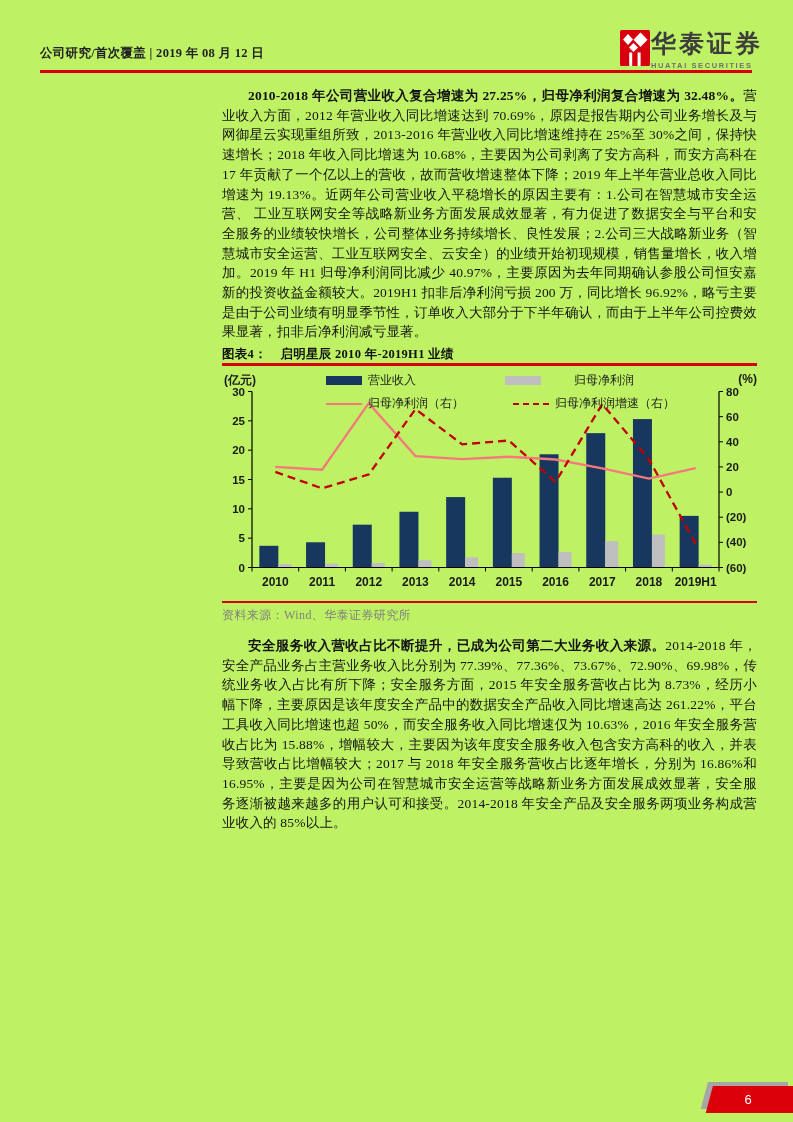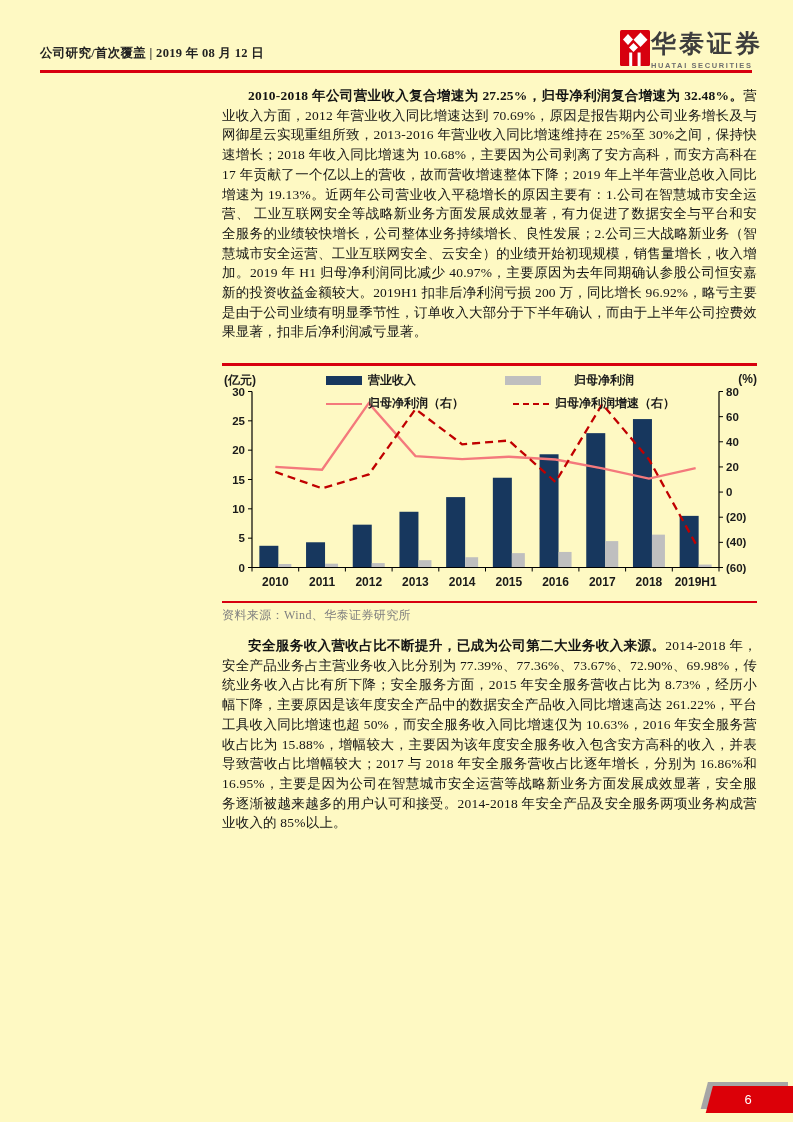--- a/index.html
+++ b/index.html
@@ -1,19 +1,19 @@
 <!DOCTYPE html>
 <html><head>
 <meta charset="utf-8">
 <style>
   * { margin:0; padding:0; box-sizing:border-box; }
   html,body { background:#ffffff; }
   .page {
     position:relative; width:793px; height:1122px; margin:0 auto;
-    background:#fef9c3; overflow:hidden;
+    background:#bef264; overflow:hidden;
     font-family:"Liberation Serif", serif; color:#111;
   }
   
   .hdr-meta {
     position:absolute; left:40px; top:45px;
     font-size:12.5px; font-weight:600; color:#222; letter-spacing:.3px;
   }
   .hdr-rule {
     position:absolute; left:40px; top:70px; width:712px; height:3px;
     background:#d7000f;
@@ -48,21 +48,21 @@
   .fig-source {
     position:absolute; left:222px; top:607px; width:535px;
     font-size:12px; color:#7f7f7f; letter-spacing:.4px;
   }
   
   .chart-wrap { position:absolute; left:222px; top:368px; width:535px; height:232px; }
   .chart-wrap svg { position:absolute; left:0; top:0; }
   .ax { font-family:"Liberation Sans", sans-serif; font-size:11.5px; font-weight:700; fill:#1a1a1a; }
   .cat { font-family:"Liberation Sans", sans-serif; font-size:12px; font-weight:700; fill:#1a1a1a; }
   .legend-item { position:absolute; display:flex; align-items:center; gap:6px;
-    font-size:12px; font-weight:700; color:#1a1a1a; white-space:nowrap; }
+    font-size:12px; font-weight:400; color:#1a1a1a; white-space:nowrap; }
   .sw-bar { width:36px; height:9px; display:inline-block; }
   .sw-line { width:36px; height:0; border-top:2.5px solid; display:inline-block; }
   .sw-dash { width:36px; height:0; border-top:2.5px dashed; display:inline-block; }
   .axis-unit { position:absolute; font-family:"Liberation Sans", sans-serif;
     font-size:12px; font-weight:700; color:#1a1a1a; }
   
   .ribbon { position:absolute; right:0; top:1086px; width:90px; height:27px; }
   .ribbon-shadow, .ribbon-red {
     position:absolute; left:0; top:0; width:100%; height:100%;
     clip-path:polygon(11% 0, 100% 0, 100% 100%, 3% 100%);
@@ -93,20 +93,24 @@
     <span class="logo-text">
       <span class="logo-cn">华泰证券</span>
       <span class="logo-en">HUATAI SECURITIES</span>
     </span>
   </div>
 
   <div class="para" id="para1">
     <span class="lead">2010-2018 年公司营业收入复合增速为 27.25%，归母净利润复合增速为 32.48%。</span><span>营业收入方面，2012 年营业收入同比增速达到 70.69%，原因是报告期内公司业务增长及与网御星云实现重组所致，2013-2016 年营业收入同比增速维持在 25%至 30%之间，保持快速增长；2018 年收入同比增速为 10.68%，主要因为公司剥离了安方高科，而安方高科在 17 年贡献了一个亿以上的营收，故而营收增速整体下降；2019 年上半年营业总收入同比增速为 19.13%。近两年公司营业收入平稳增长的原因主要有：1.公司在智慧城市安全运营、 工业互联网安全等战略新业务方面发展成效显著，有力促进了数据安全与平台和安全服务的业绩较快增长，公司整体业务持续增长、良性发展；2.公司三大战略新业务（智慧城市安全运营、工业互联网安全、云安全）的业绩开始初现规模，销售量增长，收入增加。2019 年 H1 归母净利润同比减少 40.97%，主要原因为去年同期确认参股公司恒安嘉新的投资收益金额较大。2019H1 扣非后净利润亏损 200 万，同比增长 96.92%，略亏主要是由于公司业绩有明显季节性，订单收入大部分于下半年确认，而由于上半年公司控费效果显著，扣非后净利润减亏显著。</span>
   </div>
 
+  <div class="fig-head">
+    <span class="fig-label">图表4：</span>
+    <span>启明星辰 2010 年-2019H1 业绩</span>
+  </div>
   <div class="fig-underline"></div>
 
   <div class="chart-wrap">
     <svg id="plot" width="535" height="232" viewBox="0 0 535 232">
         <rect x="37.35" y="177.79333333333332" width="19" height="21.706666666666678" fill="#17375e"></rect>
         <rect x="84.05000000000001" y="174.27333333333334" width="19" height="25.22666666666666" fill="#17375e"></rect>
         <rect x="130.75" y="156.67333333333335" width="19" height="42.826666666666654" fill="#17375e"></rect>
         <rect x="177.45000000000002" y="143.76666666666665" width="19" height="55.73333333333335" fill="#17375e"></rect>
         <rect x="224.15" y="129.1" width="19" height="70.4" fill="#17375e"></rect>
         <rect x="270.85" y="109.74" width="19" height="89.76" fill="#17375e"></rect>

